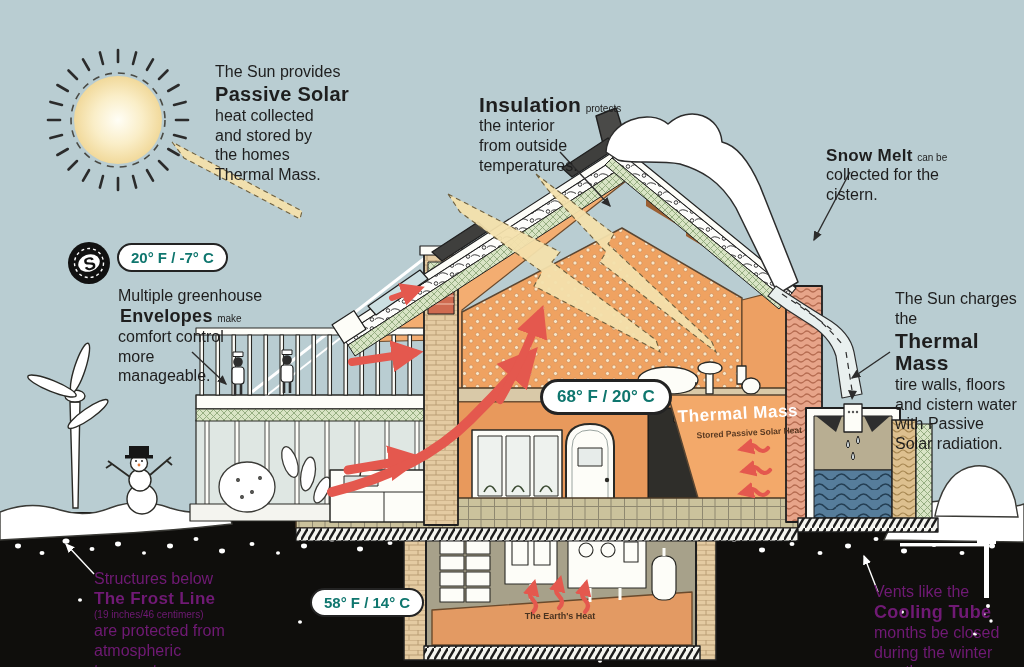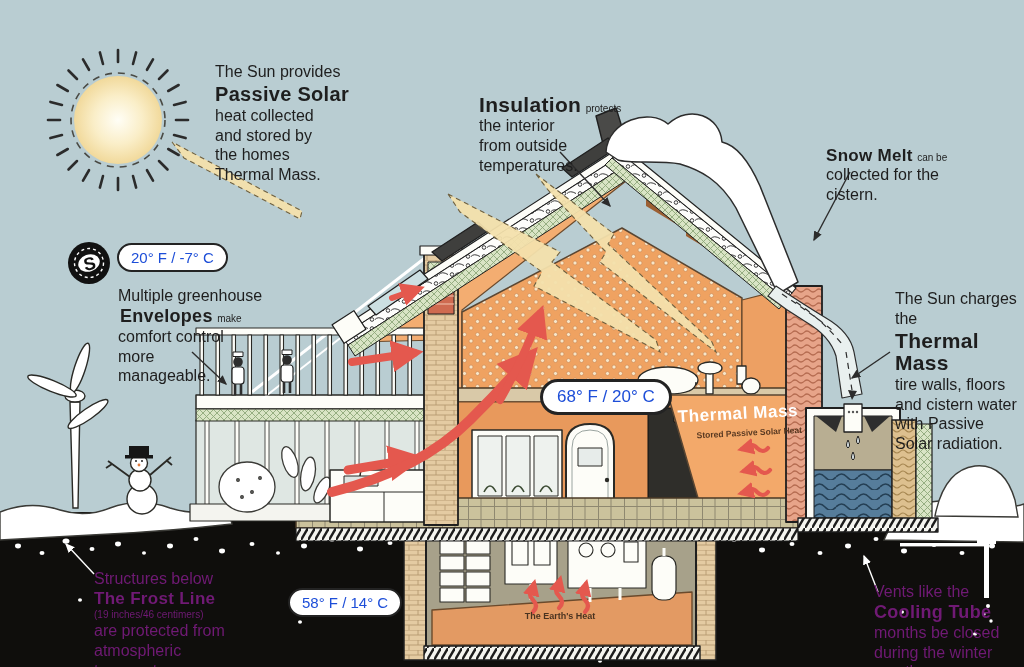--- a/index.html
+++ b/index.html
@@ -10,21 +10,21 @@
   .ann .s{display:block;font-size:16px;line-height:1.24;font-weight:normal;}
   .ann .t{display:block;font-weight:bold;letter-spacing:.3px;}
   .ann .ti{display:inline;font-weight:bold;letter-spacing:.3px;}
   .ann .si{display:inline;font-size:10px;}
   .t20{font-size:20px;line-height:1.05;margin:2px 0 1px;}
   .t19{font-size:21px;line-height:1.05;}
   .t18{font-size:18px;line-height:1.05;}
   .t17{font-size:17px;line-height:1.05;}
   .light{color:#701a75;}
   .badge{position:absolute;background:#fff;border:2.5px solid var(--ink,#232323);
-         border-radius:18px;padding:4px 12px;font-weight:normal;font-size:15px;color:#1d4ed8;
+         border-radius:18px;padding:4px 12px;font-weight:bold;font-size:15px;color:#0f766e;
          white-space:nowrap;}
   #badge-indoor{font-size:17px;border-width:3px;padding:5px 14px;border-radius:22px;}
   .tm-label{position:absolute;left:678px;top:404px;transform:rotate(-3deg);}
   .tm-label .tt{font-size:17px;font-weight:bold;color:#fff;letter-spacing:.6px;}
   .tm-label .ts{margin:4px 0 0 18px;font-size:8.5px;font-weight:bold;color:#5a3a22;}
   .eh-label{position:absolute;left:512px;top:611px;width:96px;text-align:center;
             font-size:9px;font-weight:bold;color:#4a3320;}
 </style>
 </head>
 <body>
@@ -464,20 +464,20 @@
 </div>
 
 <div class="ann light" style="left:874px;top:582px;width:146px">
   <span class="s">Vents like the</span>
   <span class="t t18" style="margin:1px 0">Cooling Tube</span>
   <span class="s" style="width:134px">months be closed during the winter months.</span>
 </div>
 
 <div class="badge" id="badge-outdoor" style="left:117px;top:243px">20° F / -7° C</div>
 <div class="badge" id="badge-indoor" style="left:540px;top:379px">68° F / 20° C</div>
-<div class="badge" id="badge-ground" style="left:288px;top:588px">58° F / 14° C</div>
+<div class="badge" id="badge-ground" style="left:310px;top:588px">58° F / 14° C</div>
 
 <div class="tm-label">
   <div class="tt">Thermal Mass</div>
   <div class="ts">Stored Passive Solar Heat</div>
 </div>
 <div class="eh-label"></div>
 <div class="eh-label">The Earth's Heat</div>
 
 </body></html>

